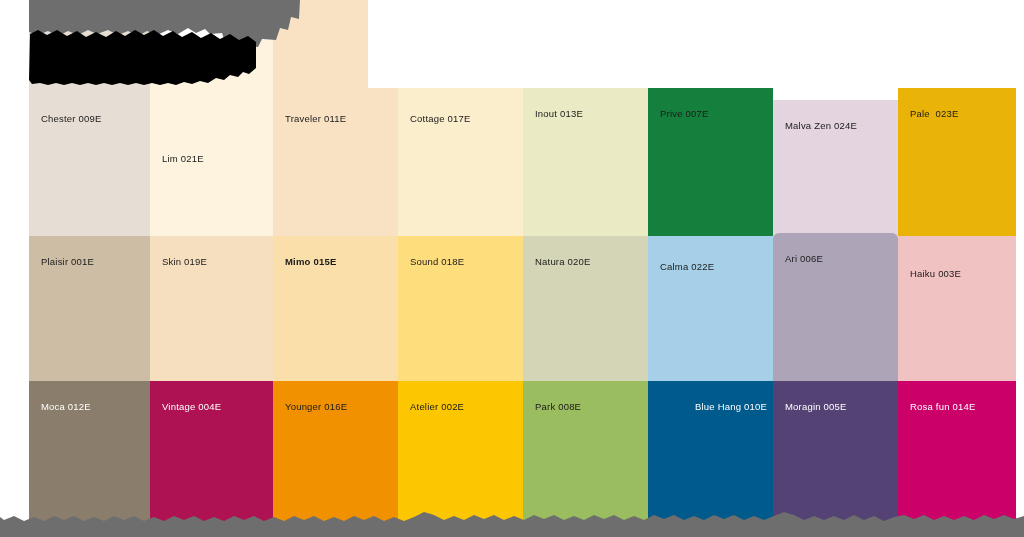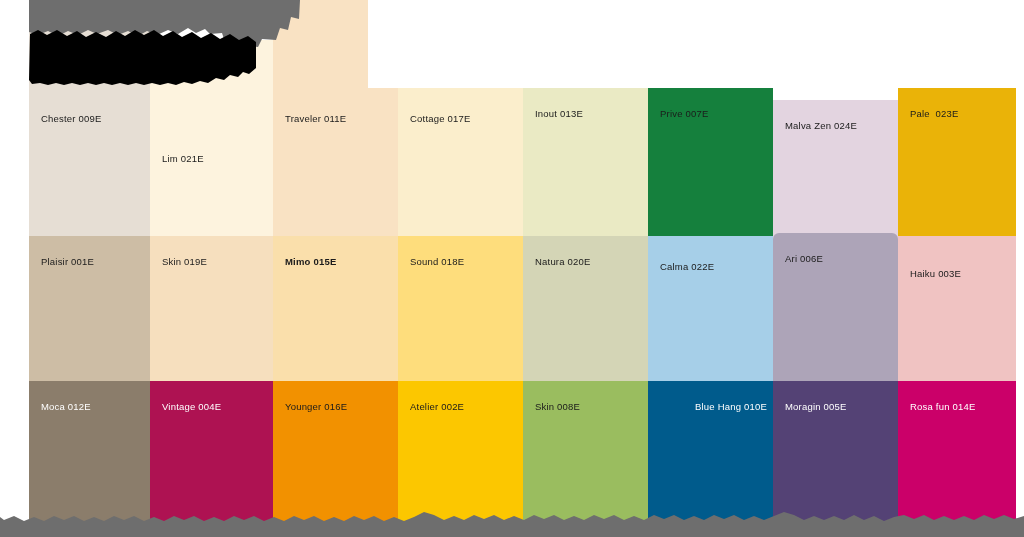--- a/index.html
+++ b/index.html
@@ -122,21 +122,21 @@
       <div class="swatch light-text" style="left: 150px; top: 381px; width: 142px; height: 156px; background: rgb(174, 18, 82);">
         <div class="swatch-label" style="top: 20px; color: rgb(255, 255, 255);">Vintage 004E</div>
       </div>
       <div class="swatch" style="left: 273px; top: 381px; width: 125px; height: 156px; background: rgb(242, 145, 0);">
         <div class="swatch-label" style="top: 20px; color: rgb(27, 27, 27);">Younger 016E</div>
       </div>
       <div class="swatch" style="left: 398px; top: 381px; width: 125px; height: 156px; background: rgb(252, 199, 0);">
         <div class="swatch-label" style="top: 20px; color: rgb(27, 27, 27);">Atelier 002E</div>
       </div>
       <div class="swatch" style="left: 523px; top: 381px; width: 125px; height: 156px; background: rgb(154, 189, 95);">
-        <div class="swatch-label" style="top: 20px; color: rgb(27, 27, 27);">Skin 008E</div>
+        <div class="swatch-label" style="top: 20px; color: rgb(27, 27, 27);">Park 008E</div>
       </div>
       <div class="swatch light-text" style="left: 648px; top: 381px; width: 125px; height: 156px; background: rgb(0, 91, 140);">
         <div class="swatch-label" style="top: 20px; color: rgb(255, 255, 255); padding-left: 35px;">Blue Hang 010E</div>
       </div>
       <div class="swatch light-text" style="left: 773px; top: 381px; width: 125px; height: 156px; background: rgb(84, 66, 117);">
         <div class="swatch-label" style="top: 20px; color: rgb(255, 255, 255);">Moragin 005E</div>
       </div>
       <div class="swatch light-text" style="left: 898px; top: 381px; width: 118px; height: 156px; background: rgb(203, 0, 105);">
         <div class="swatch-label" style="top: 20px; color: rgb(255, 255, 255);">Rosa fun 014E</div>
       </div>

